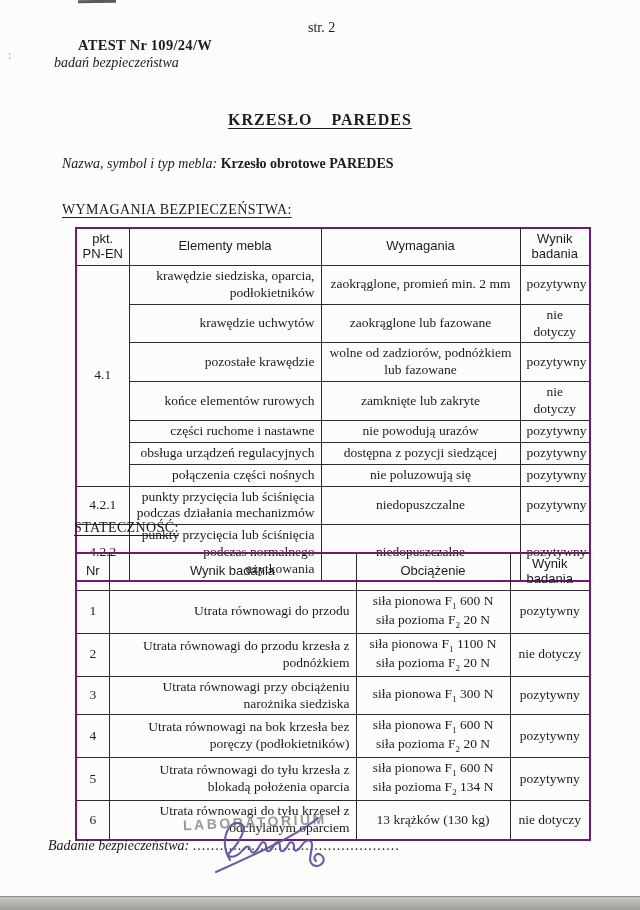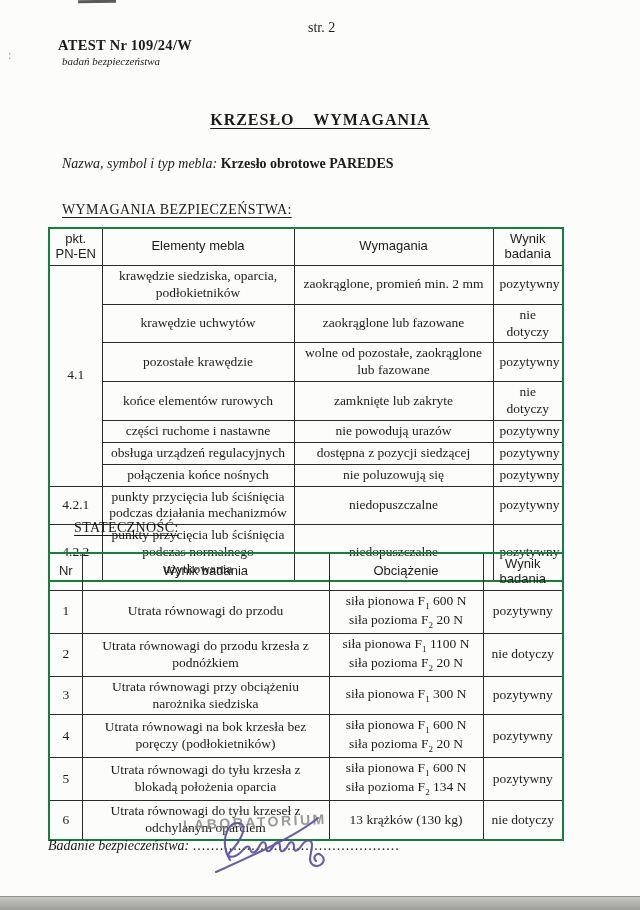--- a/index.html
+++ b/index.html
@@ -12,26 +12,26 @@
     overflow: hidden;
     font-family: "Liberation Serif", serif;
     color: #1c1c1c;
   }
   
   .page-number {
     position: absolute; top: 20px; left: 308px;
     font-size: 14px;
   }
   .atest-number {
-    position: absolute; top: 37px; left: 58px;
+    position: absolute; top: 37px; left: 78px;
     font-size: 14.5px; font-weight: bold; letter-spacing: .3px;
   }
   .atest-subtitle {
-    position: absolute; top: 55px; left: 62px;
-    font-size: 11px; font-style: italic;
+    position: absolute; top: 55px; left: 54px;
+    font-size: 14px; font-style: italic;
   }
   
   .doc-title {
     position: absolute; top: 111px; left: 0; width: 100%;
     text-align: center;
     font-size: 16px; font-weight: bold; letter-spacing: 1px; word-spacing: 14px;
     text-decoration: underline; text-underline-offset: 3px; text-decoration-thickness: 1px;
   }
   .name-line {
     position: absolute; top: 156px; left: 62px;
@@ -41,40 +41,40 @@
   .name-line .val { font-weight: bold; margin-top: 7px; }
   .section-heading {
     position: absolute; left: 62px;
     font-size: 14px; letter-spacing: .4px;
     text-decoration: underline; text-underline-offset: 3px; text-decoration-thickness: 1px;
   }
   #heading-safety { top: 202px; }
   #heading-stability { top: 520px; margin-left: 12px; }
   
   table.doc-table {
-    position: absolute; left: 48px; width: 514px;
+    position: absolute; left: 75px; width: 514px;
     border-collapse: collapse; table-layout: fixed;
-    border: 2px solid #15803d;
+    border: 2px solid #701a75;
     font-size: 13.5px;
   }
   #safety-table { top: 227px; }
   #stability-table { top: 552px; padding-left: 36px; }
   .doc-table th, .doc-table td {
     border: 1px solid #2b2b2b;
     padding: 2px 6px;
     vertical-align: middle;
     line-height: 1.25;
   }
   .doc-table th {
     font-family: "Liberation Sans", sans-serif;
     font-weight: normal; font-size: 13px;
     text-align: center; line-height: 1.15; padding: 3px 4px;
   }
   .c-center { text-align: center; }
-  .c-left   { text-align: center; }
+  .c-left   { text-align: right; }
   .load-line { white-space: nowrap; }
   sub { font-size: 9px; }
   
   .stamp {
     position: absolute; top: 814px; left: 183px;
     font-family: "Liberation Sans", sans-serif;
     font-size: 14px; font-weight: 600; letter-spacing: 2.5px;
     color: rgba(128,128,126,.8);
     transform: rotate(-2.5deg);
   }
@@ -108,21 +108,21 @@
 
 <div class="page">
 
   <div class="artifact-top-dash"></div>
   <div class="artifact-colon">:</div>
 
   <div class="page-number">str. 2</div>
   <div class="atest-number">ATEST Nr 109/24/W</div>
   <div class="atest-subtitle">badań bezpieczeństwa</div>
 
-  <div class="doc-title">KRZESŁO WYMAGANIA</div>
+  <div class="doc-title">KRZESŁO PAREDES</div>
 
   <div class="name-line">
     <span class="lbl">Nazwa, symbol i typ mebla:</span>
     <span> </span>
     <span class="val">Krzesło obrotowe PAREDES</span>
   </div>
 
   <div class="section-heading" id="heading-safety">WYMAGANIA BEZPIECZEŃSTWA:</div>
 
   <table class="doc-table" id="safety-table">
@@ -147,40 +147,40 @@
         <td class="c-center">zaokrąglone, promień min. 2 mm</td>
         <td class="c-center">pozytywny</td>
       </tr>
       <tr>
         <td class="c-left">krawędzie uchwytów</td>
         <td class="c-center">zaokrąglone lub fazowane</td>
         <td class="c-center">nie dotyczy</td>
       </tr>
       <tr>
         <td class="c-left">pozostałe krawędzie</td>
-        <td class="c-center">wolne od pozostałe, zaokrąglone lub fazowane</td>
+        <td class="c-center">wolne od zadziorów, podnóżkiem lub fazowane</td>
         <td class="c-center">pozytywny</td>
       </tr>
       <tr>
         <td class="c-left">końce elementów rurowych</td>
         <td class="c-center">zamknięte lub zakryte</td>
         <td class="c-center">nie dotyczy</td>
       </tr>
       <tr>
         <td class="c-left">części ruchome i nastawne</td>
         <td class="c-center">nie powodują urazów</td>
         <td class="c-center">pozytywny</td>
       </tr>
       <tr>
         <td class="c-left">obsługa urządzeń regulacyjnych</td>
         <td class="c-center">dostępna z pozycji siedzącej</td>
         <td class="c-center">pozytywny</td>
       </tr>
       <tr>
-        <td class="c-left">połączenia końce nośnych</td>
+        <td class="c-left">połączenia części nośnych</td>
         <td class="c-center">nie poluzowują się</td>
         <td class="c-center">pozytywny</td>
       </tr>
       <tr>
         <td class="c-center">4.2.1</td>
         <td class="c-left">punkty przycięcia lub ściśnięcia podczas działania mechanizmów</td>
         <td class="c-center">niedopuszczalne</td>
         <td class="c-center">pozytywny</td>
       </tr>
       <tr>

